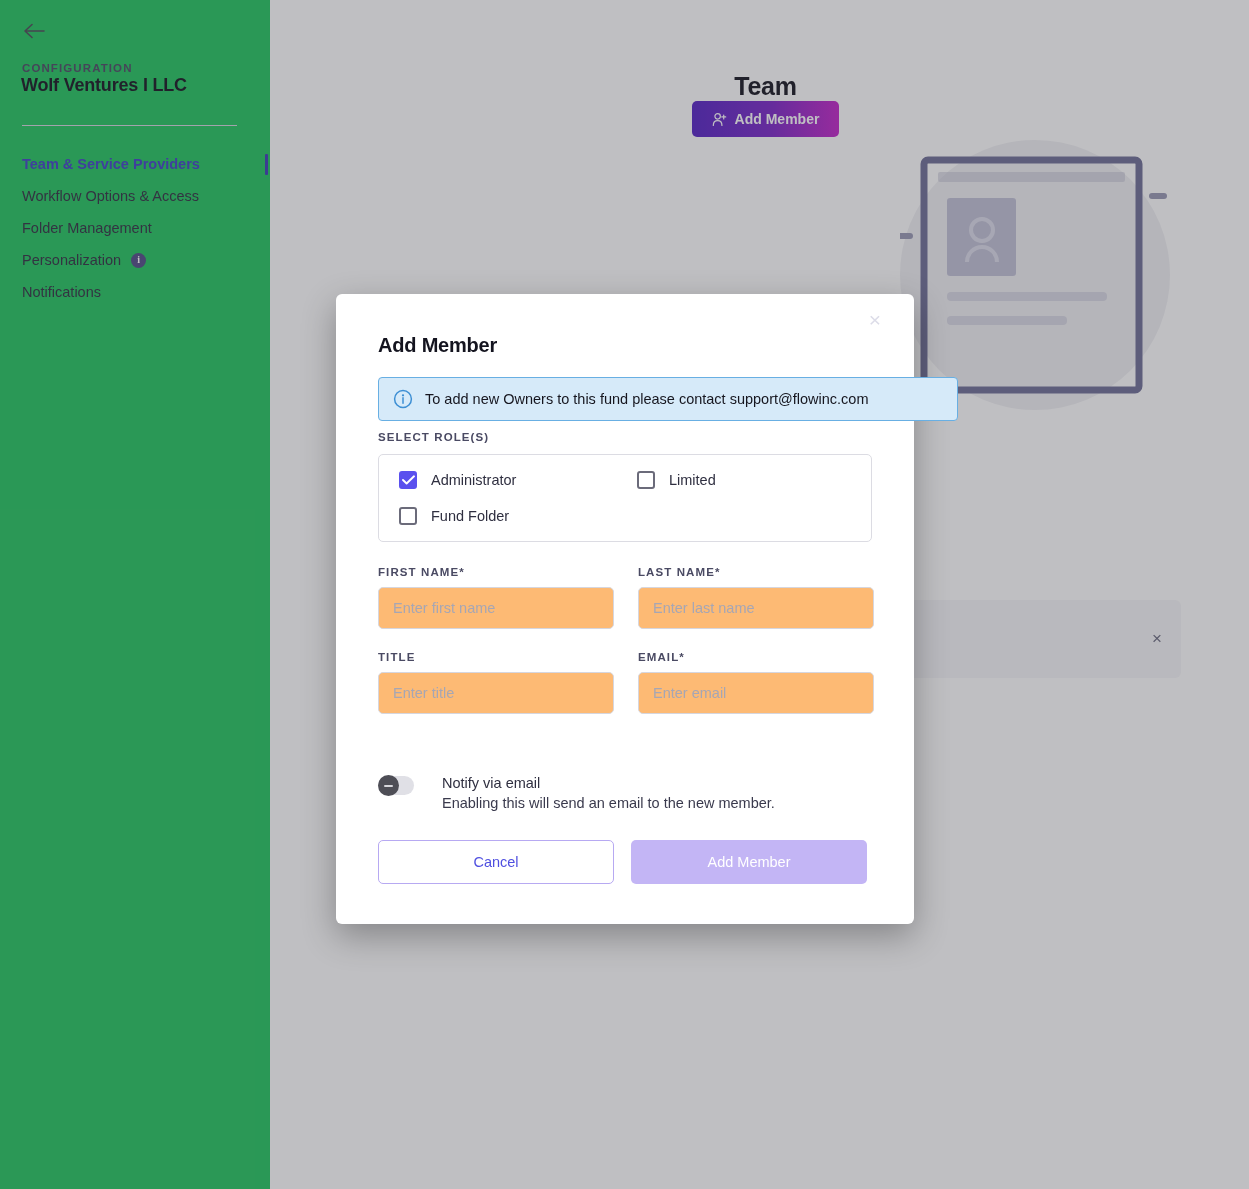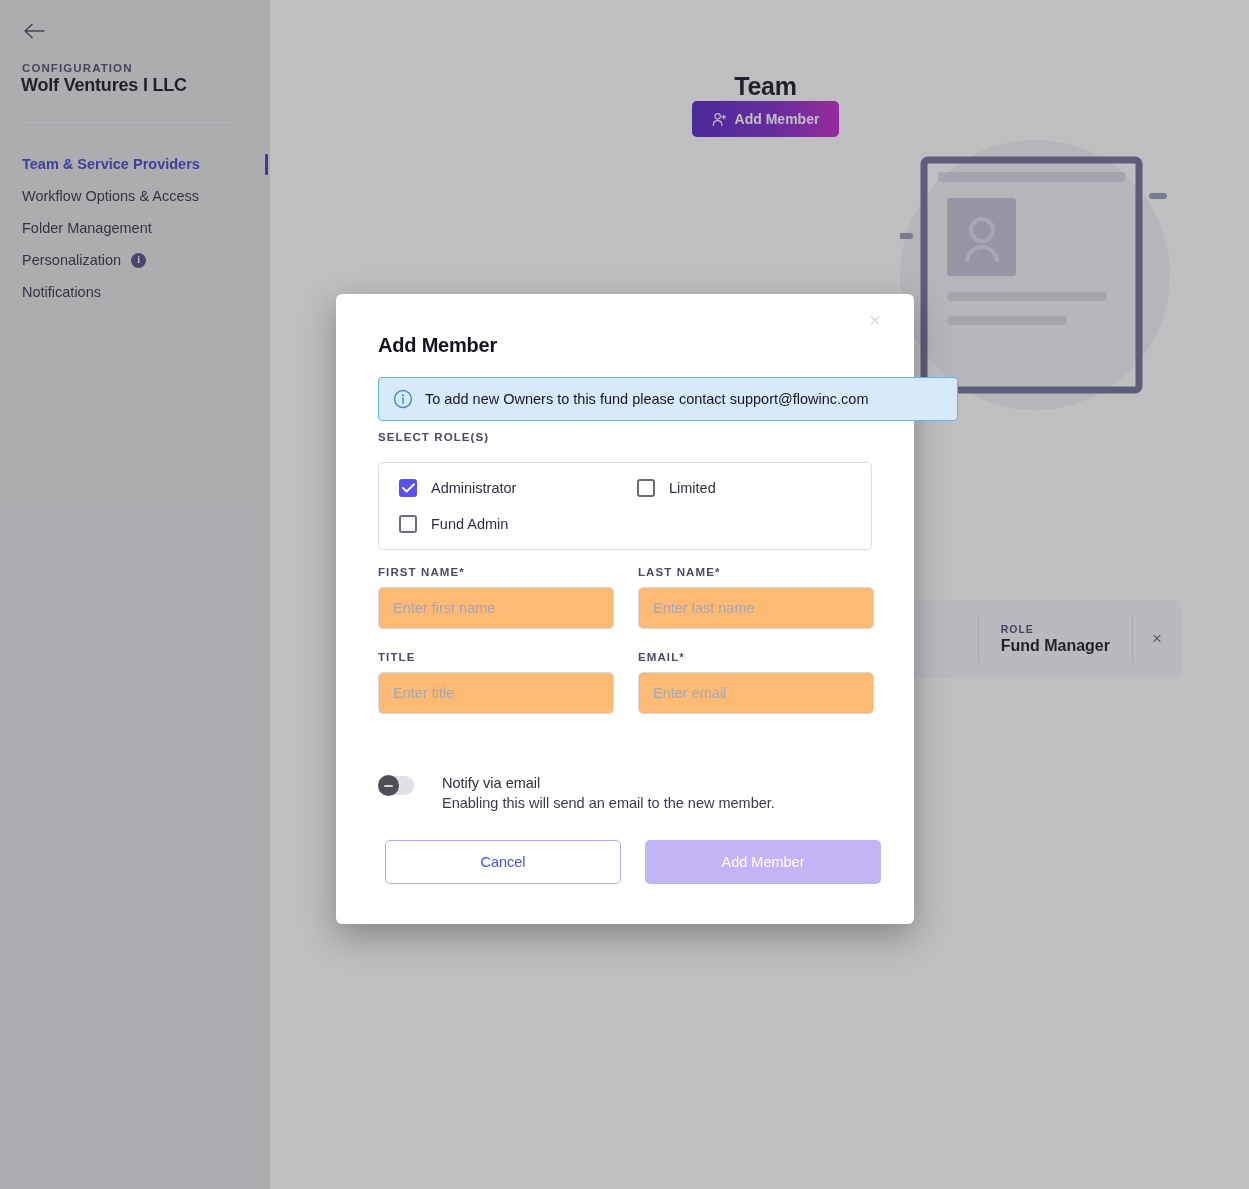--- a/index.html
+++ b/index.html
@@ -10,21 +10,21 @@
     background: #ffffff;
     overflow: hidden;
   }
   #root { position: relative; width: 1249px; height: 1189px; background: #ffffff; }
 
   
   .page { position: absolute; inset: 0; display: flex; }
 
   .sidebar {
     width: 270px; height: 1189px;
-    background: #e5e5e5;
+    background: #22c55e;
     padding: 8px;
     flex: 0 0 270px;
     position: relative;
   }
   .back-btn {
     position: absolute; left: 22px; top: 18px;
     width: 26px; height: 26px;
     display: flex; align-items: center; justify-content: center;
     cursor: pointer;
   }
@@ -149,21 +149,21 @@
   .info-banner .txt { font-size: 14.5px; color: #16161f; }
 
   .field-label {
     font-size: 11.5px; font-weight: bold; letter-spacing: 1.1px;
     color: #4a4a63; text-transform: uppercase;
   }
 
   .roles-label { position: absolute; left: 42px; top: 137px; }
 
   .roles-box {
-    position: absolute; left: 42px; top: 168px;
+    position: absolute; left: 42px; top: 160px;
     width: 494px; height: 88px;
     border: 1px solid #dcdce3; border-radius: 5px;
     display: grid; grid-template-columns: 238px 1fr; grid-template-rows: 36px 36px;
     align-content: center;
     padding: 0 20px;
   }
   .role-opt { display: flex; align-items: center; gap: 14px; cursor: pointer; }
   .cb {
     width: 18px; height: 18px; border-radius: 3px;
     border: 2px solid #6b6b7a; background: #ffffff;
@@ -195,21 +195,21 @@
   .toggle .knob {
     position: absolute; left: 0; top: -1px;
     width: 21px; height: 21px; border-radius: 50%;
     background: #4e4e56;
     display: flex; align-items: center; justify-content: center;
   }
   .toggle .knob span { display: block; width: 9px; height: 2px; background: #d7d7dc; border-radius: 1px; }
   .notify-texts .t1 { font-size: 14.5px; color: #2f2f40; line-height: 20px; }
   .notify-texts .t2 { font-size: 14.5px; color: #3a3a4d; line-height: 20px; }
 
-  .actions { position: absolute; left: 49px; top: 546px; display: flex; gap: 24px; }
+  .actions { position: absolute; left: 42px; top: 546px; display: flex; gap: 17px; }
   .btn-cancel {
     width: 236px; height: 44px; border-radius: 5px;
     border: 1px solid #b7a9f2; background: #ffffff;
     color: #4f4fe0; font-size: 14.5px;
     font-family: "Liberation Sans", sans-serif; cursor: pointer;
   }
   .btn-submit {
     width: 236px; height: 44px; border-radius: 5px;
     border: 0; background: #c3b5f5;
     color: #ffffff; font-size: 14.5px;
@@ -282,28 +282,20 @@
           <circle cx="82" cy="90" r="11" fill="none" stroke="#dcdcea" stroke-width="4"></circle>
           <path d="M67 122 A15 15 0 0 1 97 122" fill="none" stroke="#dcdcea" stroke-width="4"></path>
           <rect x="-5" y="93" width="18" height="6" rx="3" fill="#9898b4"></rect>
           <rect x="249" y="53" width="18" height="6" rx="3" fill="#9898b4"></rect>
           <rect x="47" y="152" width="160" height="9" rx="4" fill="#cfcfdd" opacity="0.7"></rect>
           <rect x="47" y="176" width="120" height="9" rx="4" fill="#cfcfdd" opacity="0.7"></rect>
         </svg>
       </div>
 
       <div class="member-row">
-        <div class="row-role">
-          <div class="role-sep"></div>
-          <div class="role-block">
-            <div class="role-label">ROLE</div>
-            <div class="role-value">Fund Manager</div>
-          </div>
-          <div class="role-sep"></div>
-        </div>
         <div class="row-x">×</div>
       </div>
     </section>
   </div>
 
   <div class="scrim"></div>
 
   <div class="modal">
 
     <div class="modal-close">×</div>
@@ -333,21 +325,21 @@
         <span class="nm">Administrator</span>
       </label>
 
       <label class="role-opt">
         <span class="cb"></span>
         <span class="nm">Limited</span>
       </label>
 
       <label class="role-opt">
         <span class="cb"></span>
-        <span class="nm">Fund Admin</span>
+        <span class="nm">Fund Folder</span>
       </label>
 
     </div>
 
     <div class="grid-fields">
       <div class="frow">
         <div class="fcell">
           <span class="field-label">FIRST NAME*</span>
           <input class="tinput" type="text" placeholder="Enter first name" style="">
         </div>

